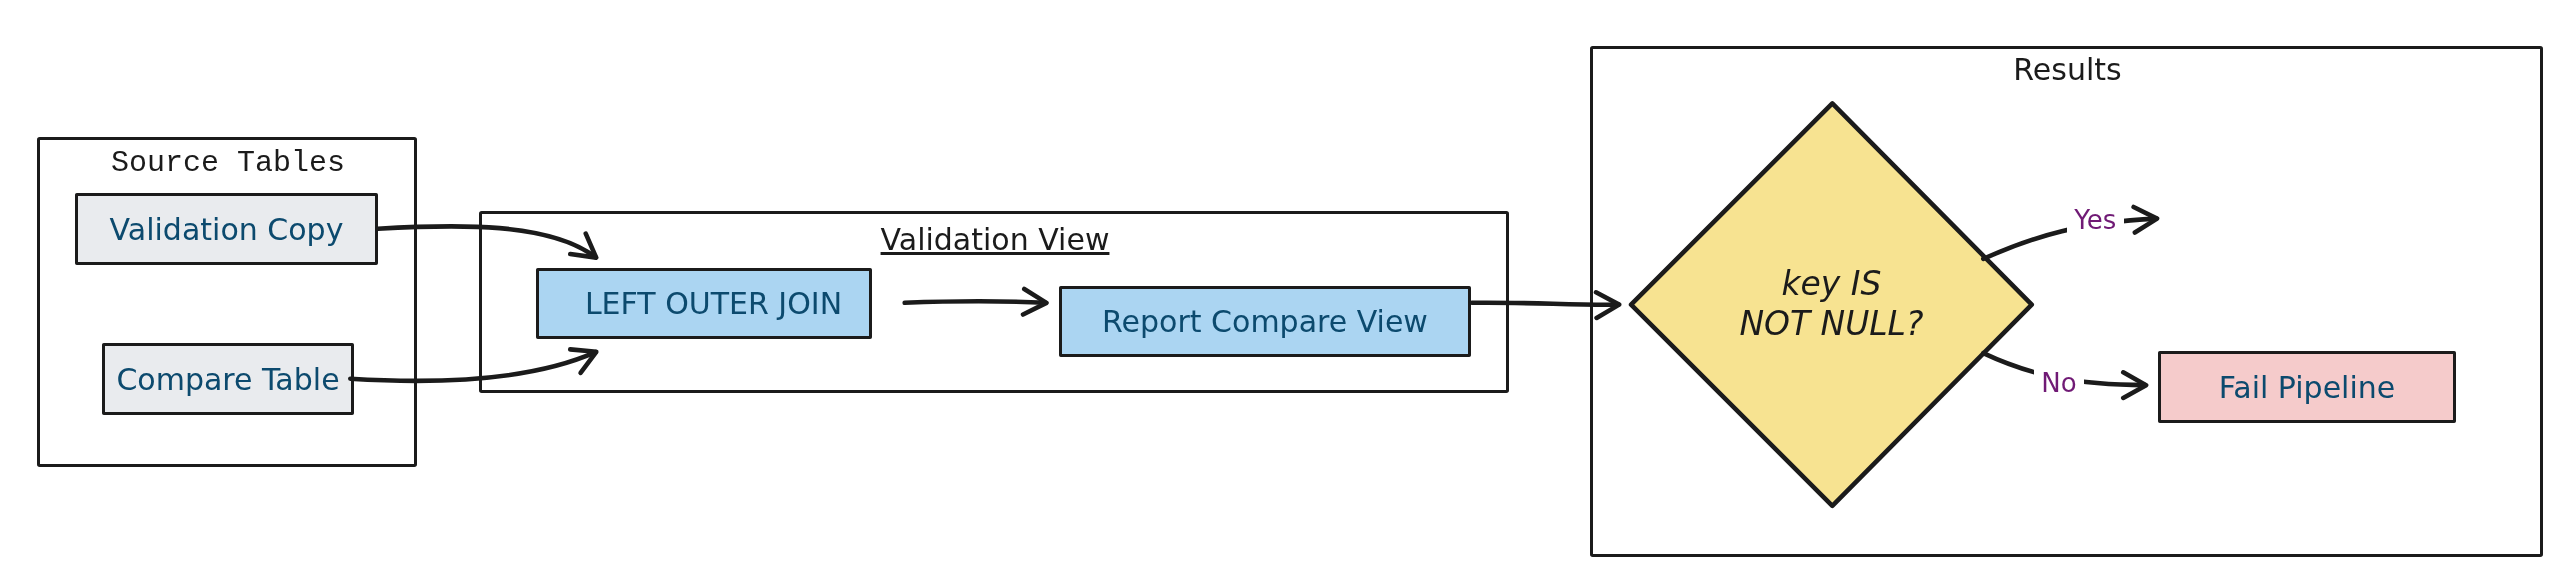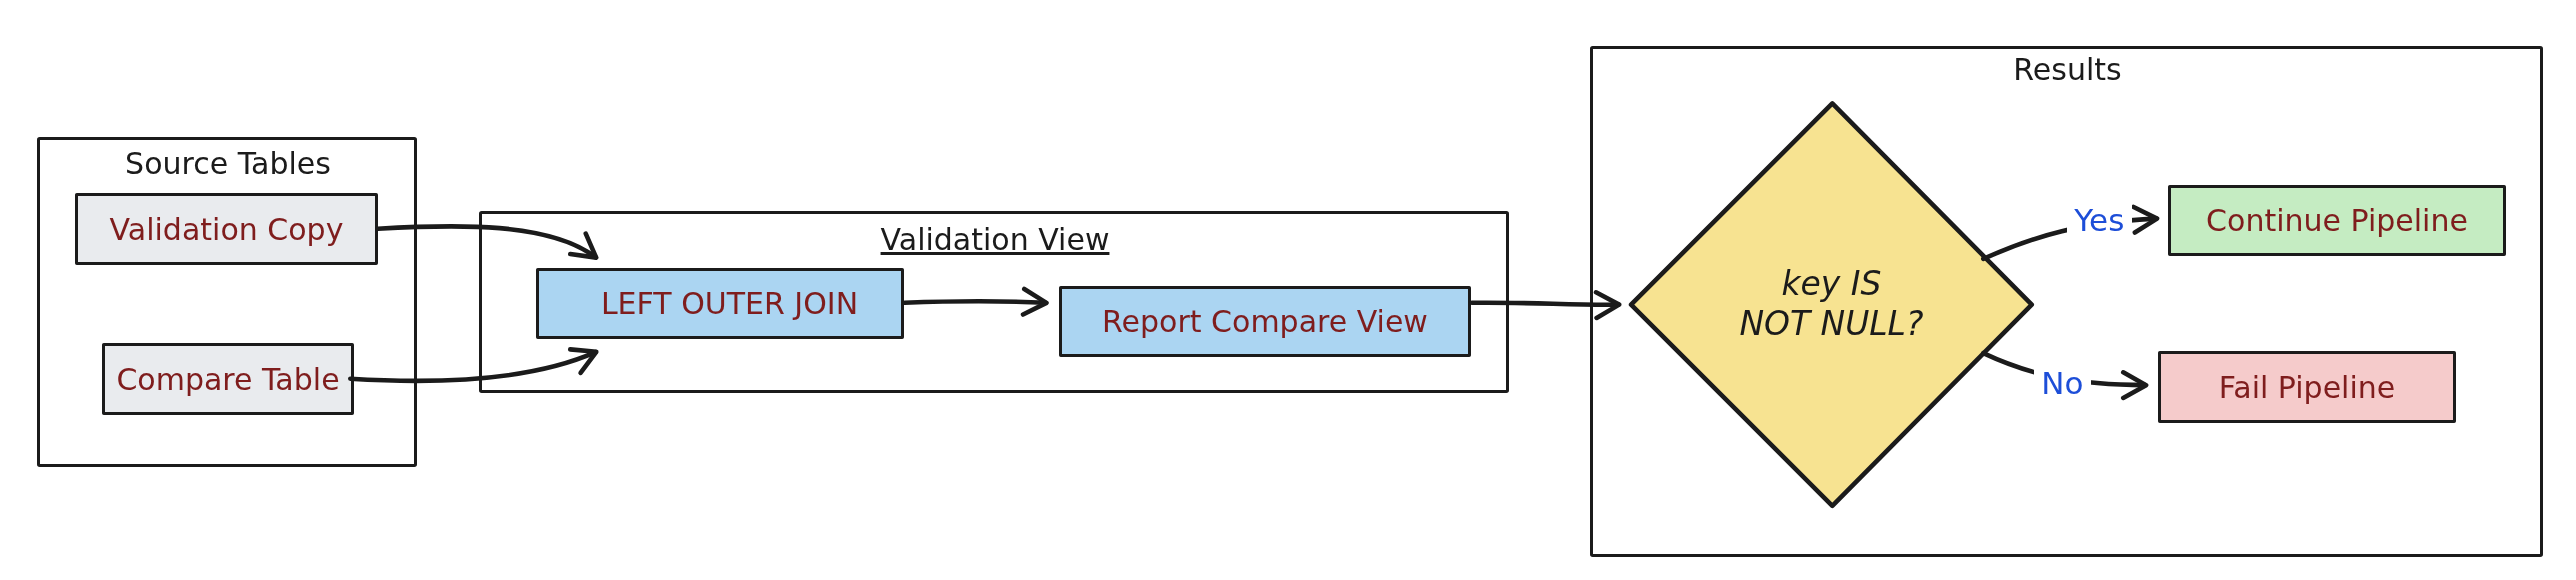--- a/index.html
+++ b/index.html
@@ -10,57 +10,56 @@
   .group{
     position:absolute;border:3.7px solid #1b1b1b;border-radius:2.7px;background:transparent;
   }
   .group-title{
     position:absolute;text-align:center;font-size:30px;line-height:35px;color:#1b1b1b;
     white-space:nowrap;
   }
   .node{
     position:absolute;border:3.7px solid #1b1b1b;border-radius:1.8px;
     display:flex;align-items:center;justify-content:center;
-    font-size:30px;color:#7f1d1d;white-space:nowrap;box-sizing:border-box;
+    font-size:30px;color:#0c4a6e;white-space:nowrap;box-sizing:border-box;
   }
   .svg-layer{position:absolute;left:0;top:0;width:2576px;height:580px;pointer-events:none;}
   .svg-layer path.edge{fill:none;stroke:#1b1b1b;stroke-width:5;stroke-linecap:round;}
   .svg-layer polygon{stroke:#1b1b1b;stroke-width:5;stroke-linejoin:round;}
   .svg-layer text{
     font-family:"DejaVu Sans","Liberation Sans",sans-serif;
     font-size:36px;font-style:italic;fill:#1b1b1b;text-anchor:middle;
   }
   .edge-label{
-    position:absolute;background:#ffffff;padding:0 7.3px;font-size:31px;line-height:35px;
-    color:#1d4ed8;white-space:nowrap;
+    position:absolute;background:#ffffff;padding:0 7.3px;font-size:26px;line-height:35px;
+    color:#701a75;white-space:nowrap;
   }
 </style>
 </head>
 <body>
 
 <div class="canvas">
 
   <div class="group" style="left:37px;top:137px;width:374px;height:324px;"></div>
-  <div class="group-title" style="left:37px;top:146px;width:382px;">Source Tables</div>
+  <div class="group-title" style="left:37px;top:146px;width:382px;font-family:Liberation Mono, monospace;">Source Tables</div>
 
   <div class="group" style="left:479px;top:211px;width:1024px;height:176px;"></div>
   <div class="group-title" style="left:479px;top:222px;width:1032px;text-decoration:underline;">Validation View</div>
 
   <div class="group" style="left:1590px;top:46px;width:947px;height:505px;"></div>
   <div class="group-title" style="left:1590px;top:52px;width:955px;">Results</div>
 
   <div class="node" style="left: 75px; top: 193px; width: 303px; height: 72px; background: rgb(233, 235, 238);">Validation Copy</div>
 
   <div class="node" style="left: 102px; top: 343px; width: 252px; height: 72px; background: rgb(233, 235, 238);">Compare Table</div>
 
-  <div class="node" style="left: 536px; top: 268px; width: 368px; height: 71px; background: rgb(171, 213, 242); padding-left: 19px;">LEFT OUTER JOIN</div>
+  <div class="node" style="left: 536px; top: 268px; width: 336px; height: 71px; background: rgb(171, 213, 242); padding-left: 19px;">LEFT OUTER JOIN</div>
 
   <div class="node" style="left: 1059px; top: 267px; width: 412px; height: 71px; background: rgb(171, 213, 242); margin-top: 19px;">Report Compare View</div>
 
-  <div class="node" style="left: 2168px; top: 185px; width: 338px; height: 71px; background: rgb(197, 236, 194);">Continue Pipeline</div>
 
   <div class="node" style="left: 2158px; top: 351px; width: 298px; height: 72px; background: rgb(245, 203, 203);">Fail Pipeline</div>
 
   <svg class="svg-layer" viewBox="0 0 2814 634" xmlns="http://www.w3.org/2000/svg">
     <defs>
       <marker id="arrow" markerUnits="userSpaceOnUse" markerWidth="40" markerHeight="40" refX="27" refY="17" orient="auto">
         <path d="M3,3 L28,17 L3,31" fill="none" stroke="#1b1b1b" stroke-width="5" stroke-linecap="round" stroke-linejoin="round"></path>
       </marker>
     </defs>
 

